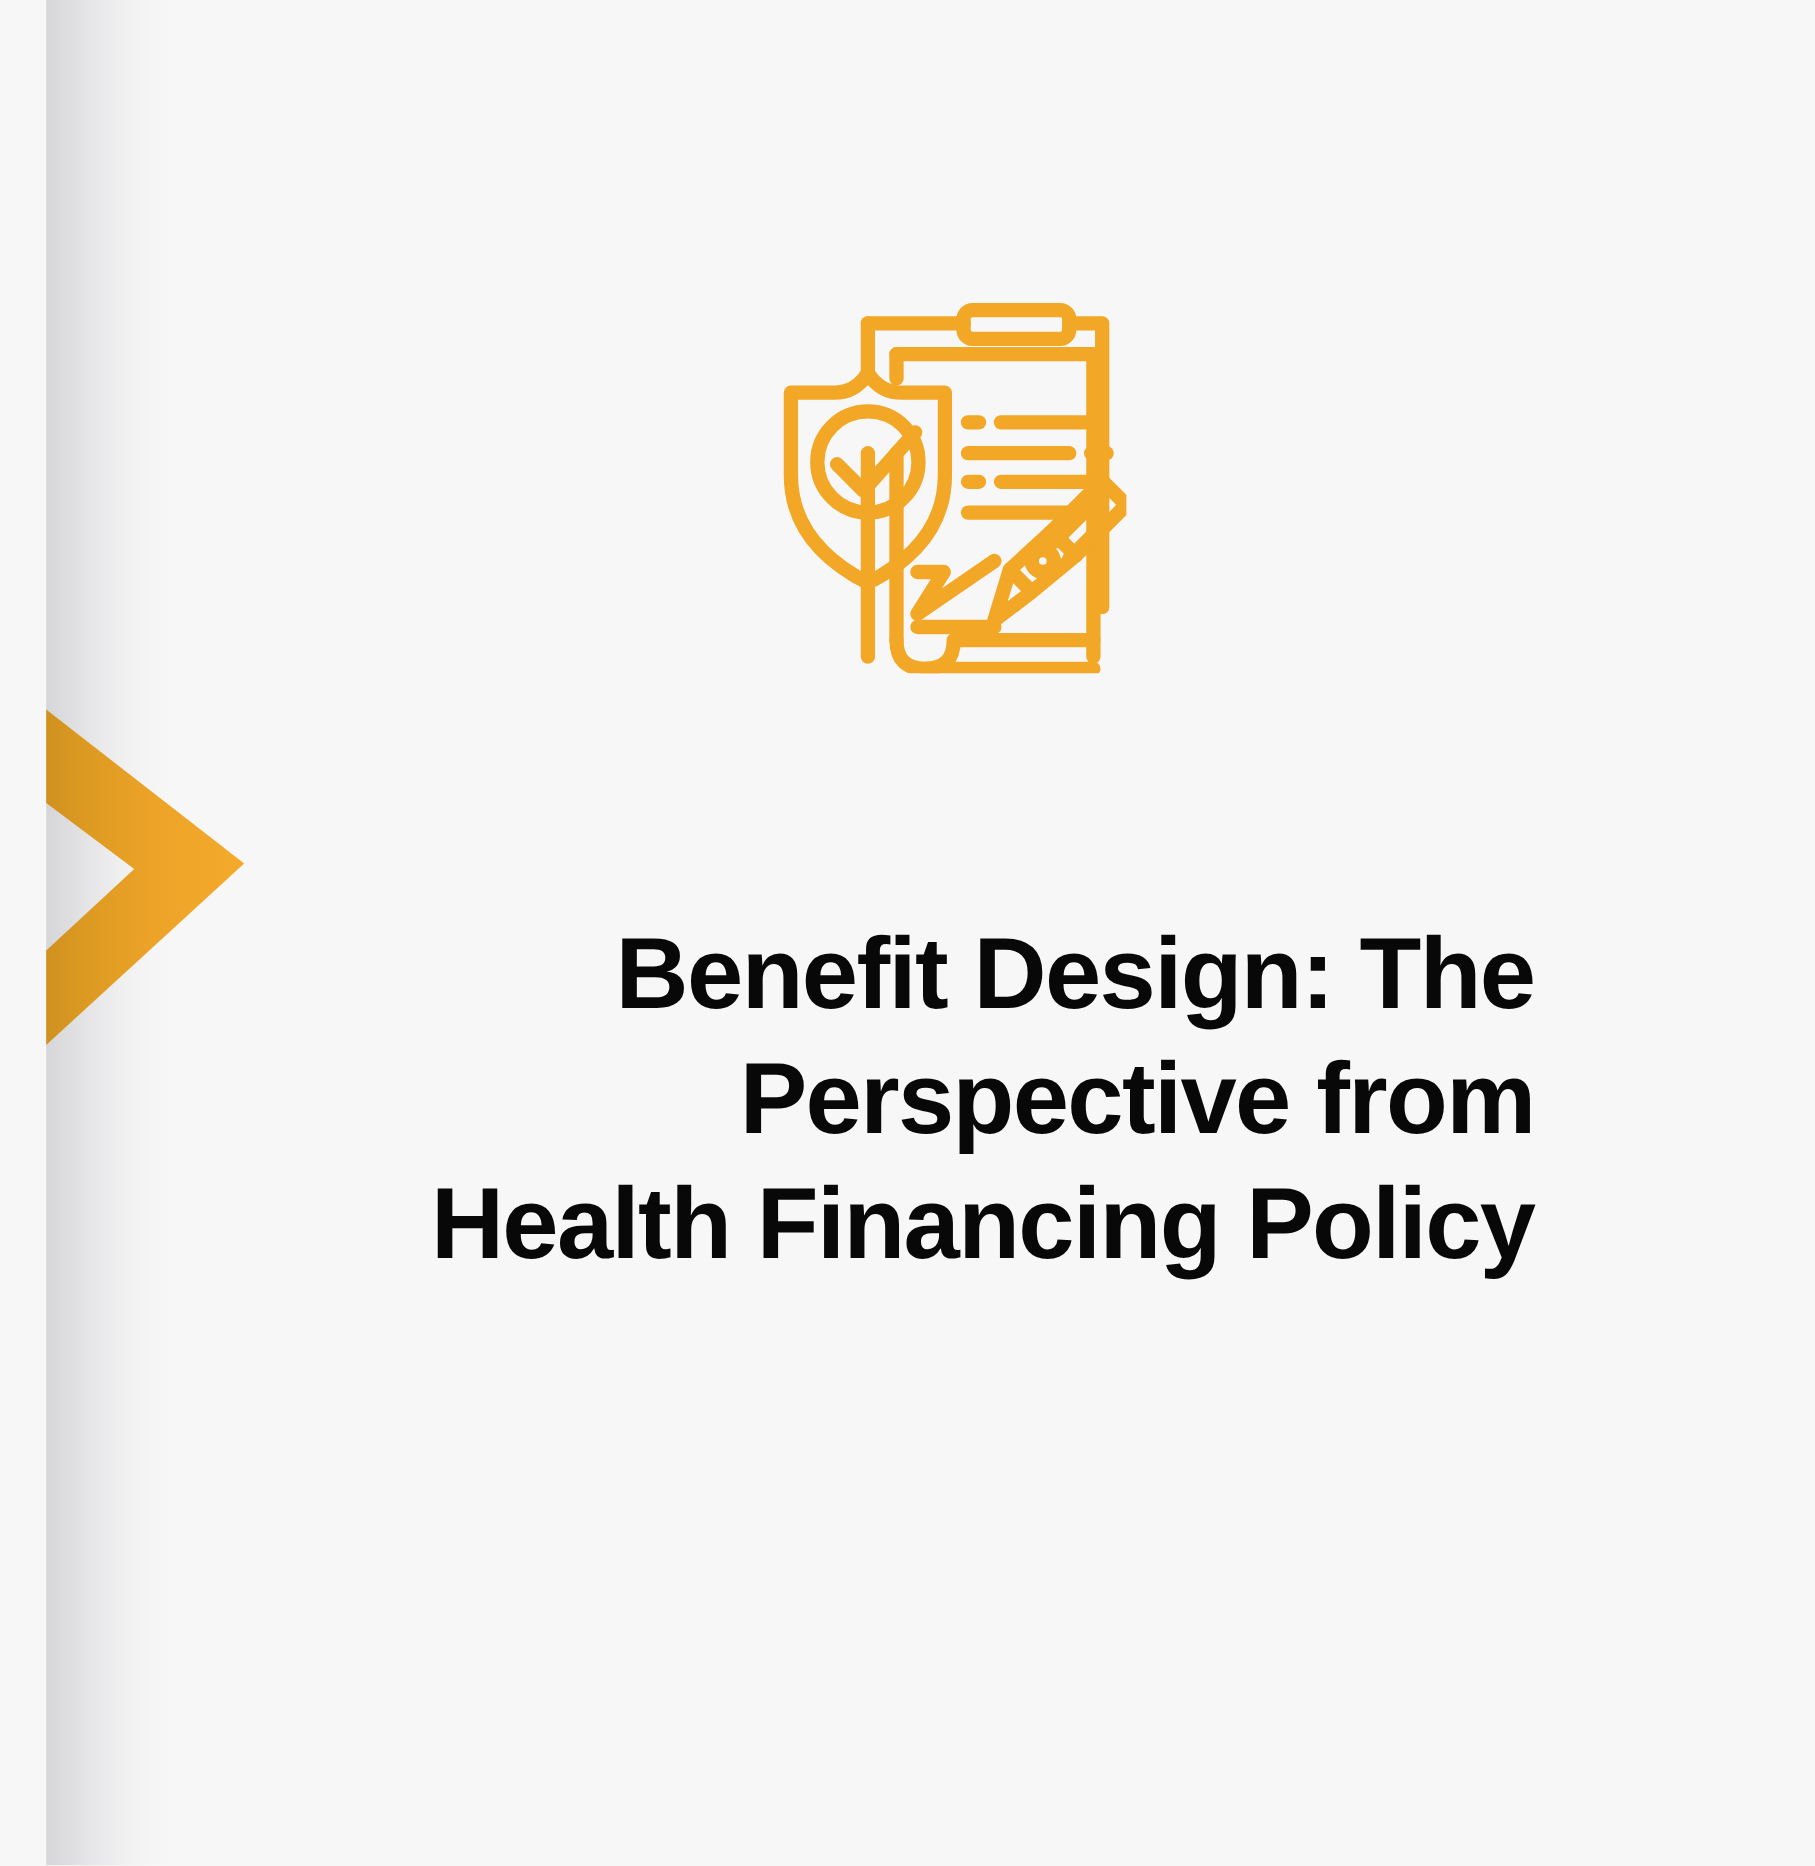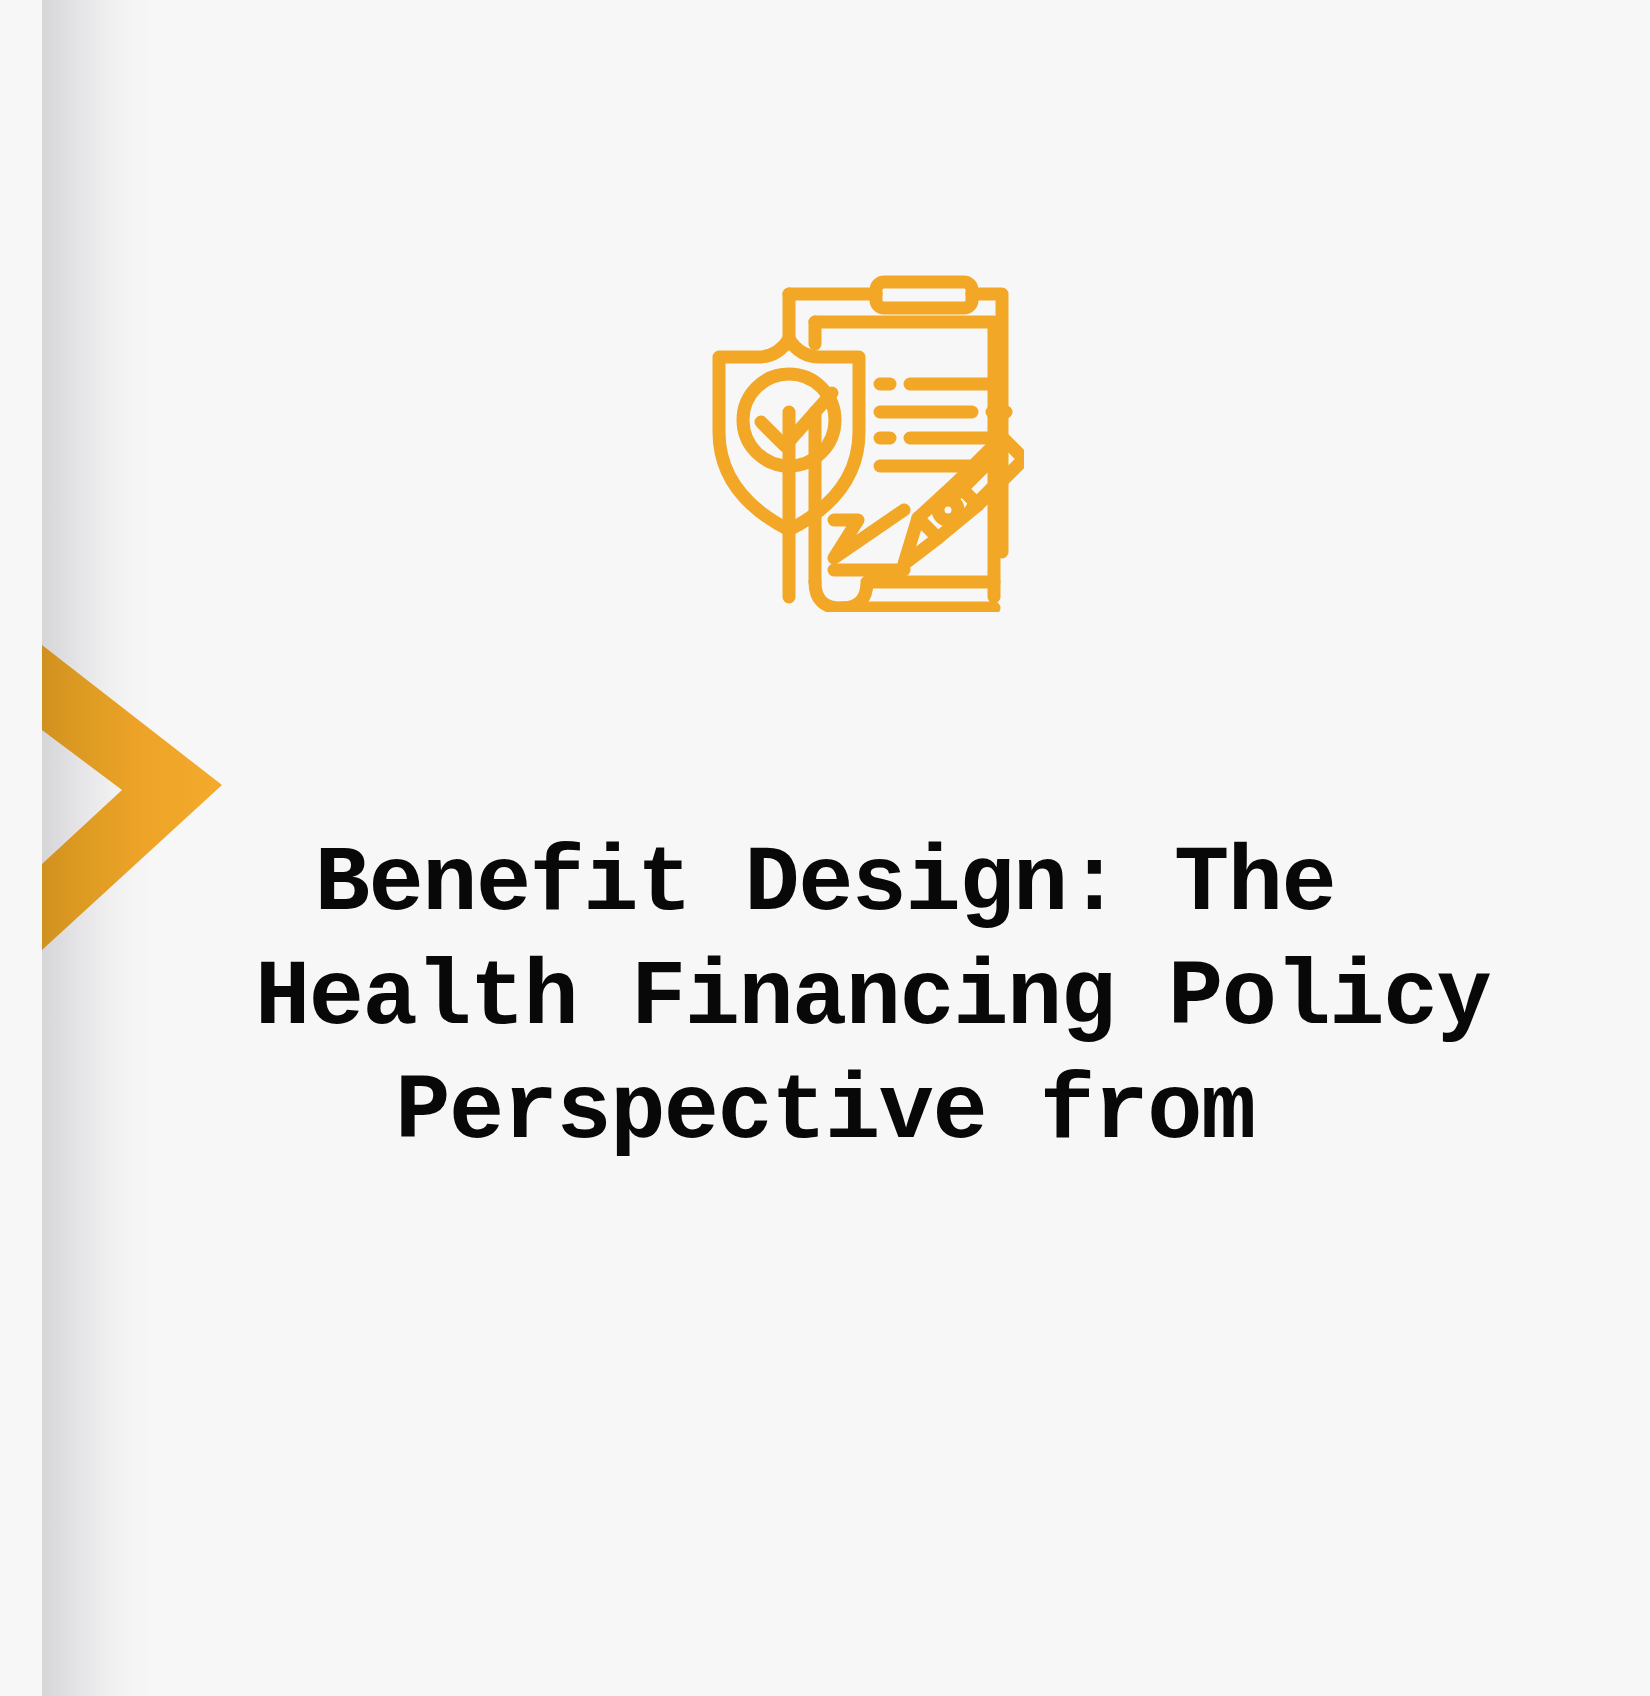--- a/index.html
+++ b/index.html
@@ -51,22 +51,22 @@
     height: 360px;
   }
   #icon-wrap svg { display: block; width: 352px; height: 360px; }
 
   
   #title {
     position: absolute;
     left: 255px;
     top: 828px;
     width: 1140px;
-    text-align: center;
-    font-family: Liberation Mono, monospace;
+    text-align: right;
+    font-family: Liberation Sans, sans-serif;
     font-weight: bold;
     font-size: 92px;
     line-height: 114px;
     letter-spacing: -1.5px;
     color: #080808;
   }
   #title .ln { display: block; white-space: nowrap; }
 </style>
 </head>
 <body>
@@ -129,17 +129,17 @@
         <path d="M 330 185 L 352 207 L 306 253 L 284 231 Z"></path>
         <path d="M 284 231 L 306 253 L 266 286 L 246 266 Z"></path>
         <circle cx="276" cy="258" r="10"></circle>
         <path d="M 246 266 L 232 312 L 266 286"></path>
       </g>
     </svg>
   </div>
 
   <div id="title">
     <span class="ln">Benefit Design: The</span>
+    <span class="ln">Perspective from</span>
     <span class="ln">Health Financing Policy</span>
-    <span class="ln">Perspective from</span>
   </div>
 
 </div>
 
 </body></html>

